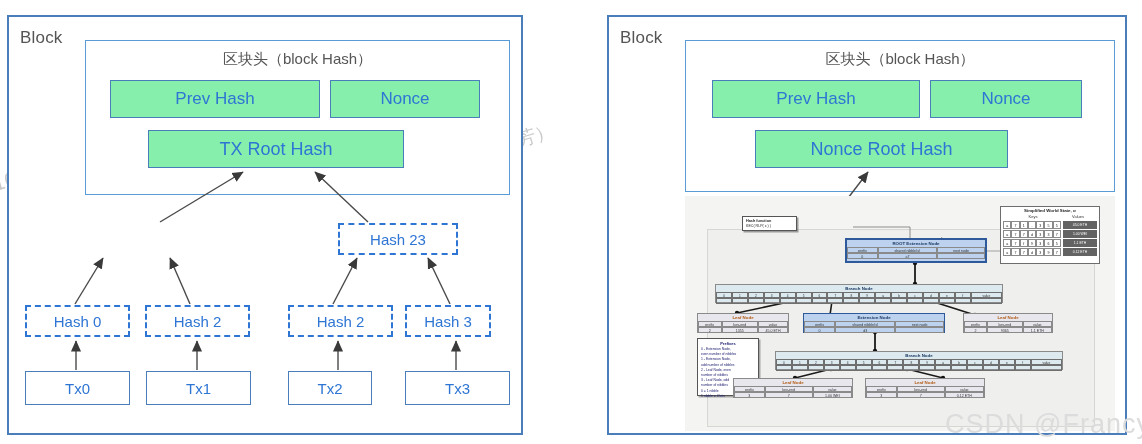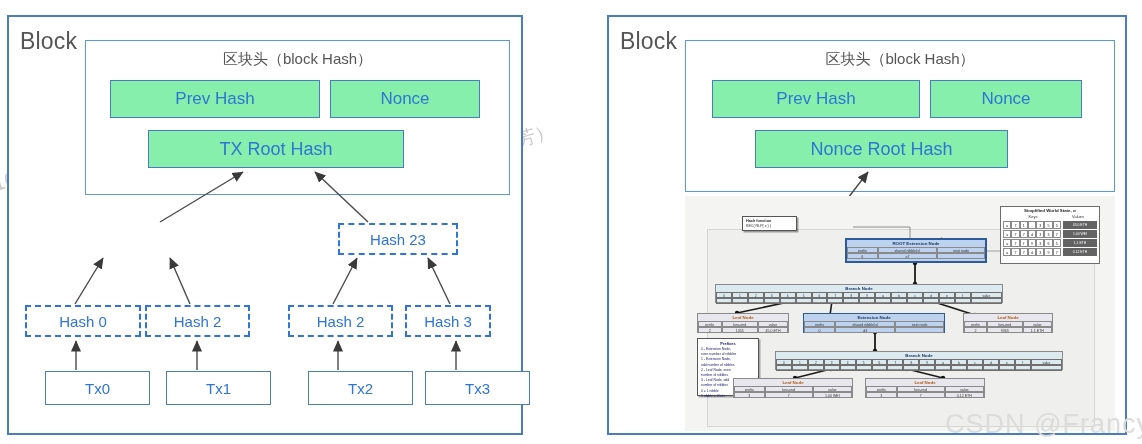--- a/index.html
+++ b/index.html
@@ -8,21 +8,21 @@
     font-family:"Liberation Sans","DejaVu Sans",sans-serif;
     -webkit-font-smoothing:antialiased;
   }
   .stage{position:absolute;inset:0;}
 
   
   .block-frame{
     position:absolute;border:2px solid #4a7ebb;background:#ffffff;box-sizing:border-box;
   }
   .block-label{
-    position:absolute;font-size:23px;color:#555555;letter-spacing:.2px;white-space:nowrap;
+    position:absolute;font-size:17px;color:#555555;letter-spacing:.2px;white-space:nowrap;
   }
 
   
   .header-panel{
     position:absolute;border:1.5px solid #5b9bd5;box-sizing:border-box;background:#fff;
   }
   .hbox{
     position:absolute;border:1.5px solid #4a7ebb;box-sizing:border-box;background:#86efac;
     display:flex;align-items:center;justify-content:center;
     color:#2e75d4;font-size:17px;white-space:nowrap;
@@ -30,21 +30,21 @@
 
   
   .hash-node{
     position:absolute;border:2px dashed #2e75d4;box-sizing:border-box;background:#fff;
     display:flex;align-items:center;justify-content:center;
     color:#2e75d4;font-size:15px;white-space:nowrap;
   }
   .tx-node{
     position:absolute;border:1.5px solid #4a7ebb;box-sizing:border-box;background:#fff;
     display:flex;align-items:center;justify-content:center;
-    color:#2e75d4;font-size:15px;white-space:nowrap;margin-left:20px;
+    color:#2e75d4;font-size:15px;white-space:nowrap;
   }
   svg.edges{position:absolute;left:0;top:0;width:1142px;height:444px;pointer-events:none;}
 
   
   .wm{
     position:absolute;color:#c9c9c9;font-size:20px;white-space:nowrap;
     transform-origin:left top;font-family:"Liberation Sans",sans-serif;
   }
   .wm-csdn{
     position:absolute;color:#dcdcdc;font-size:27px;white-space:nowrap;letter-spacing:1px;
@@ -132,28 +132,28 @@
 
   <div class="header-panel" style="left:85px;top:40px;width:425px;height:155px;"></div>
   <div style="position:absolute;left:85px;top:50px;width:425px;text-align:center;font-size:15px;color:#555;">区块头（block Hash）</div>
 
   <div class="hbox" style="left:110px;top:80px;width:210px;height:38px;">Prev Hash</div>
   <div class="hbox" style="left:330px;top:80px;width:150px;height:38px;">Nonce</div>
   <div class="hbox" style="left:148px;top:130px;width:256px;height:38px;font-size:18px;">TX Root Hash</div>
 
   <div class="hash-node" style="left:338px;top:223px;width:120px;height:32px;">Hash 23</div>
 
-  <div class="hash-node" style="left:25px;top:305px;width:116px;height:32px;">Hash 0</div>
+  <div class="hash-node" style="left:25px;top:305px;width:105px;height:32px;">Hash 0</div>
   <div class="hash-node" style="left:145px;top:305px;width:105px;height:32px;">Hash 2</div>
   <div class="hash-node" style="left:288px;top:305px;width:105px;height:32px;">Hash 2</div>
   <div class="hash-node" style="left:405px;top:305px;width:86px;height:32px;">Hash 3</div>
 
   <div class="tx-node" style="left:25px;top:371px;width:105px;height:34px;">Tx0</div>
   <div class="tx-node" style="left:146px;top:371px;width:105px;height:34px;">Tx1</div>
-  <div class="tx-node" style="left:288px;top:371px;width:105px;height:34px;">Tx2</div>
+  <div class="tx-node" style="left:288px;top:371px;width:84px;height:34px;">Tx2</div>
   <div class="tx-node" style="left:405px;top:371px;width:105px;height:34px;">Tx3</div>
 
   <svg class="edges">
     <defs>
       <marker id="ah" markerWidth="9" markerHeight="9" refX="7.5" refY="4.2" orient="auto">
         <path d="M0,0.6 L8,4.2 L0,7.8 Z" fill="#3a3a3a"></path>
       </marker>
     </defs>
     <g stroke="#4a4a4a" stroke-width="1.4" fill="none" marker-end="url(#ah)">
 

